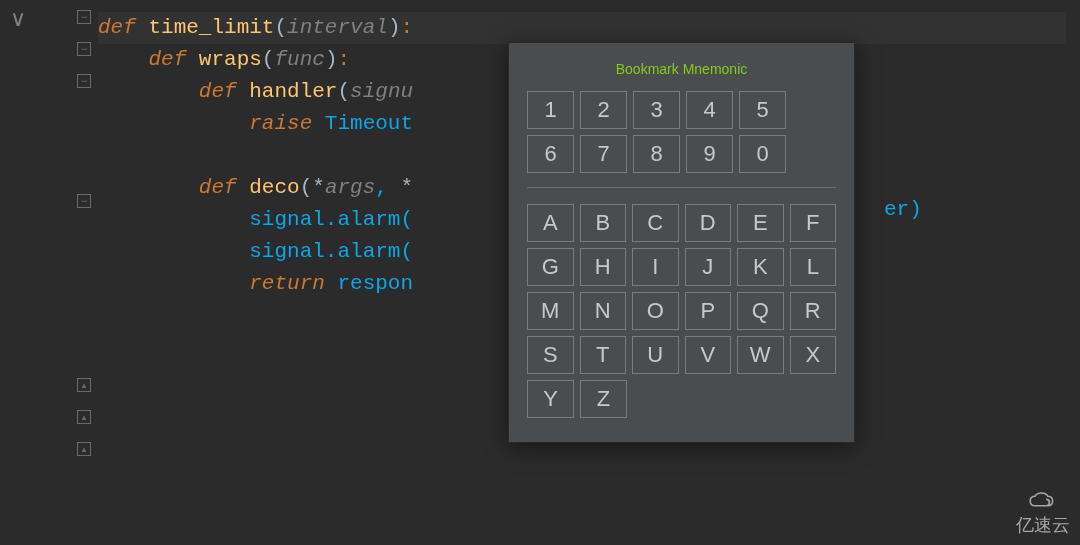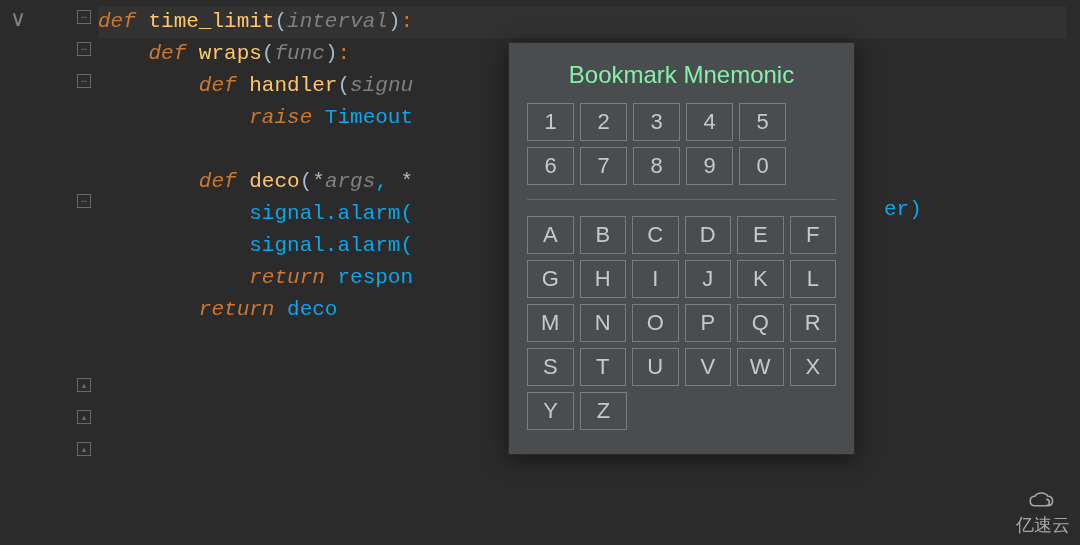--- a/index.html
+++ b/index.html
@@ -44,21 +44,21 @@
       display: flex;
       align-items: center;
       justify-content: center;
       color: #6a6a6a;
       font-size: 12px;
       line-height: 1;
       font-family: sans-serif;
     }
     .code-area {
       flex: 1;
-      padding-top: 6px;
+      padding-top: 12px;
       position: relative;
     }
     .line {
       height: 32px;
       line-height: 32px;
       white-space: pre;
       position: relative;
     }
     .line.highlighted {
       background: #323232;
@@ -78,22 +78,22 @@
       left: 508px;
       top: 42px;
       width: 347px;
       background: #4a4d4f;
       border: 1px solid #2a2a2a;
       box-shadow: 0 4px 20px rgba(0,0,0,0.5);
       font-family: "Helvetica Neue", Arial, sans-serif;
     }
     .popup-title {
       text-align: center;
-      color: #86efac;
-      font-size: 24px;
+      color: #84cc16;
+      font-size: 14px;
       padding: 18px 0 14px;
       font-weight: 400;
     }
     .grid-section {
       padding: 0 18px;
     }
     .grid-row {
       display: flex;
       gap: 6px;
       margin-bottom: 6px;
@@ -170,21 +170,20 @@
     <div id="code-lines">
         <div class="line highlighted"><span class="text"></span><span class="kw">def </span><span class="fn">time_limit</span><span class="paren">(</span><span class="param">interval</span><span class="paren">)</span><span class="colon">:</span></div>
         <div class="line"><span class="text">    </span><span class="kw">def </span><span class="fn">wraps</span><span class="paren">(</span><span class="param">func</span><span class="paren">)</span><span class="colon">:</span></div>
         <div class="line"><span class="text">        </span><span class="kw">def </span><span class="fn">handler</span><span class="paren">(</span><span class="param">signu</span></div>
         <div class="line"><span class="text">            </span><span class="kw">raise </span><span class="text">Timeout</span></div>
         <div class="line"><span class="text"></span></div>
         <div class="line"><span class="text">        </span><span class="kw">def </span><span class="fn">deco</span><span class="paren">(</span><span class="star">*</span><span class="param">args</span><span class="text">, </span><span class="star">*</span></div>
         <div class="line"><span class="text">            </span><span class="text">signal.alarm(</span></div>
         <div class="line"><span class="text">            </span><span class="text">signal.alarm(</span></div>
         <div class="line"><span class="text">            </span><span class="kw">return </span><span class="text">respon</span></div>
-        <div class="line"><span class="text">        </span><span class="kw">return </span><span class="text">deco</span></div>
       </div>
   <span class="text" style="position: absolute; left: 786px; top: 194px; line-height: 32px;">er)</span>
     </div>
 </div>
 
 <div class="popup">
   <div class="popup-title">Bookmark Mnemonic</div>
   <div class="grid-section" id="digit-grid">
       <div class="grid-row">
         <div class="grid-cell">1</div>

